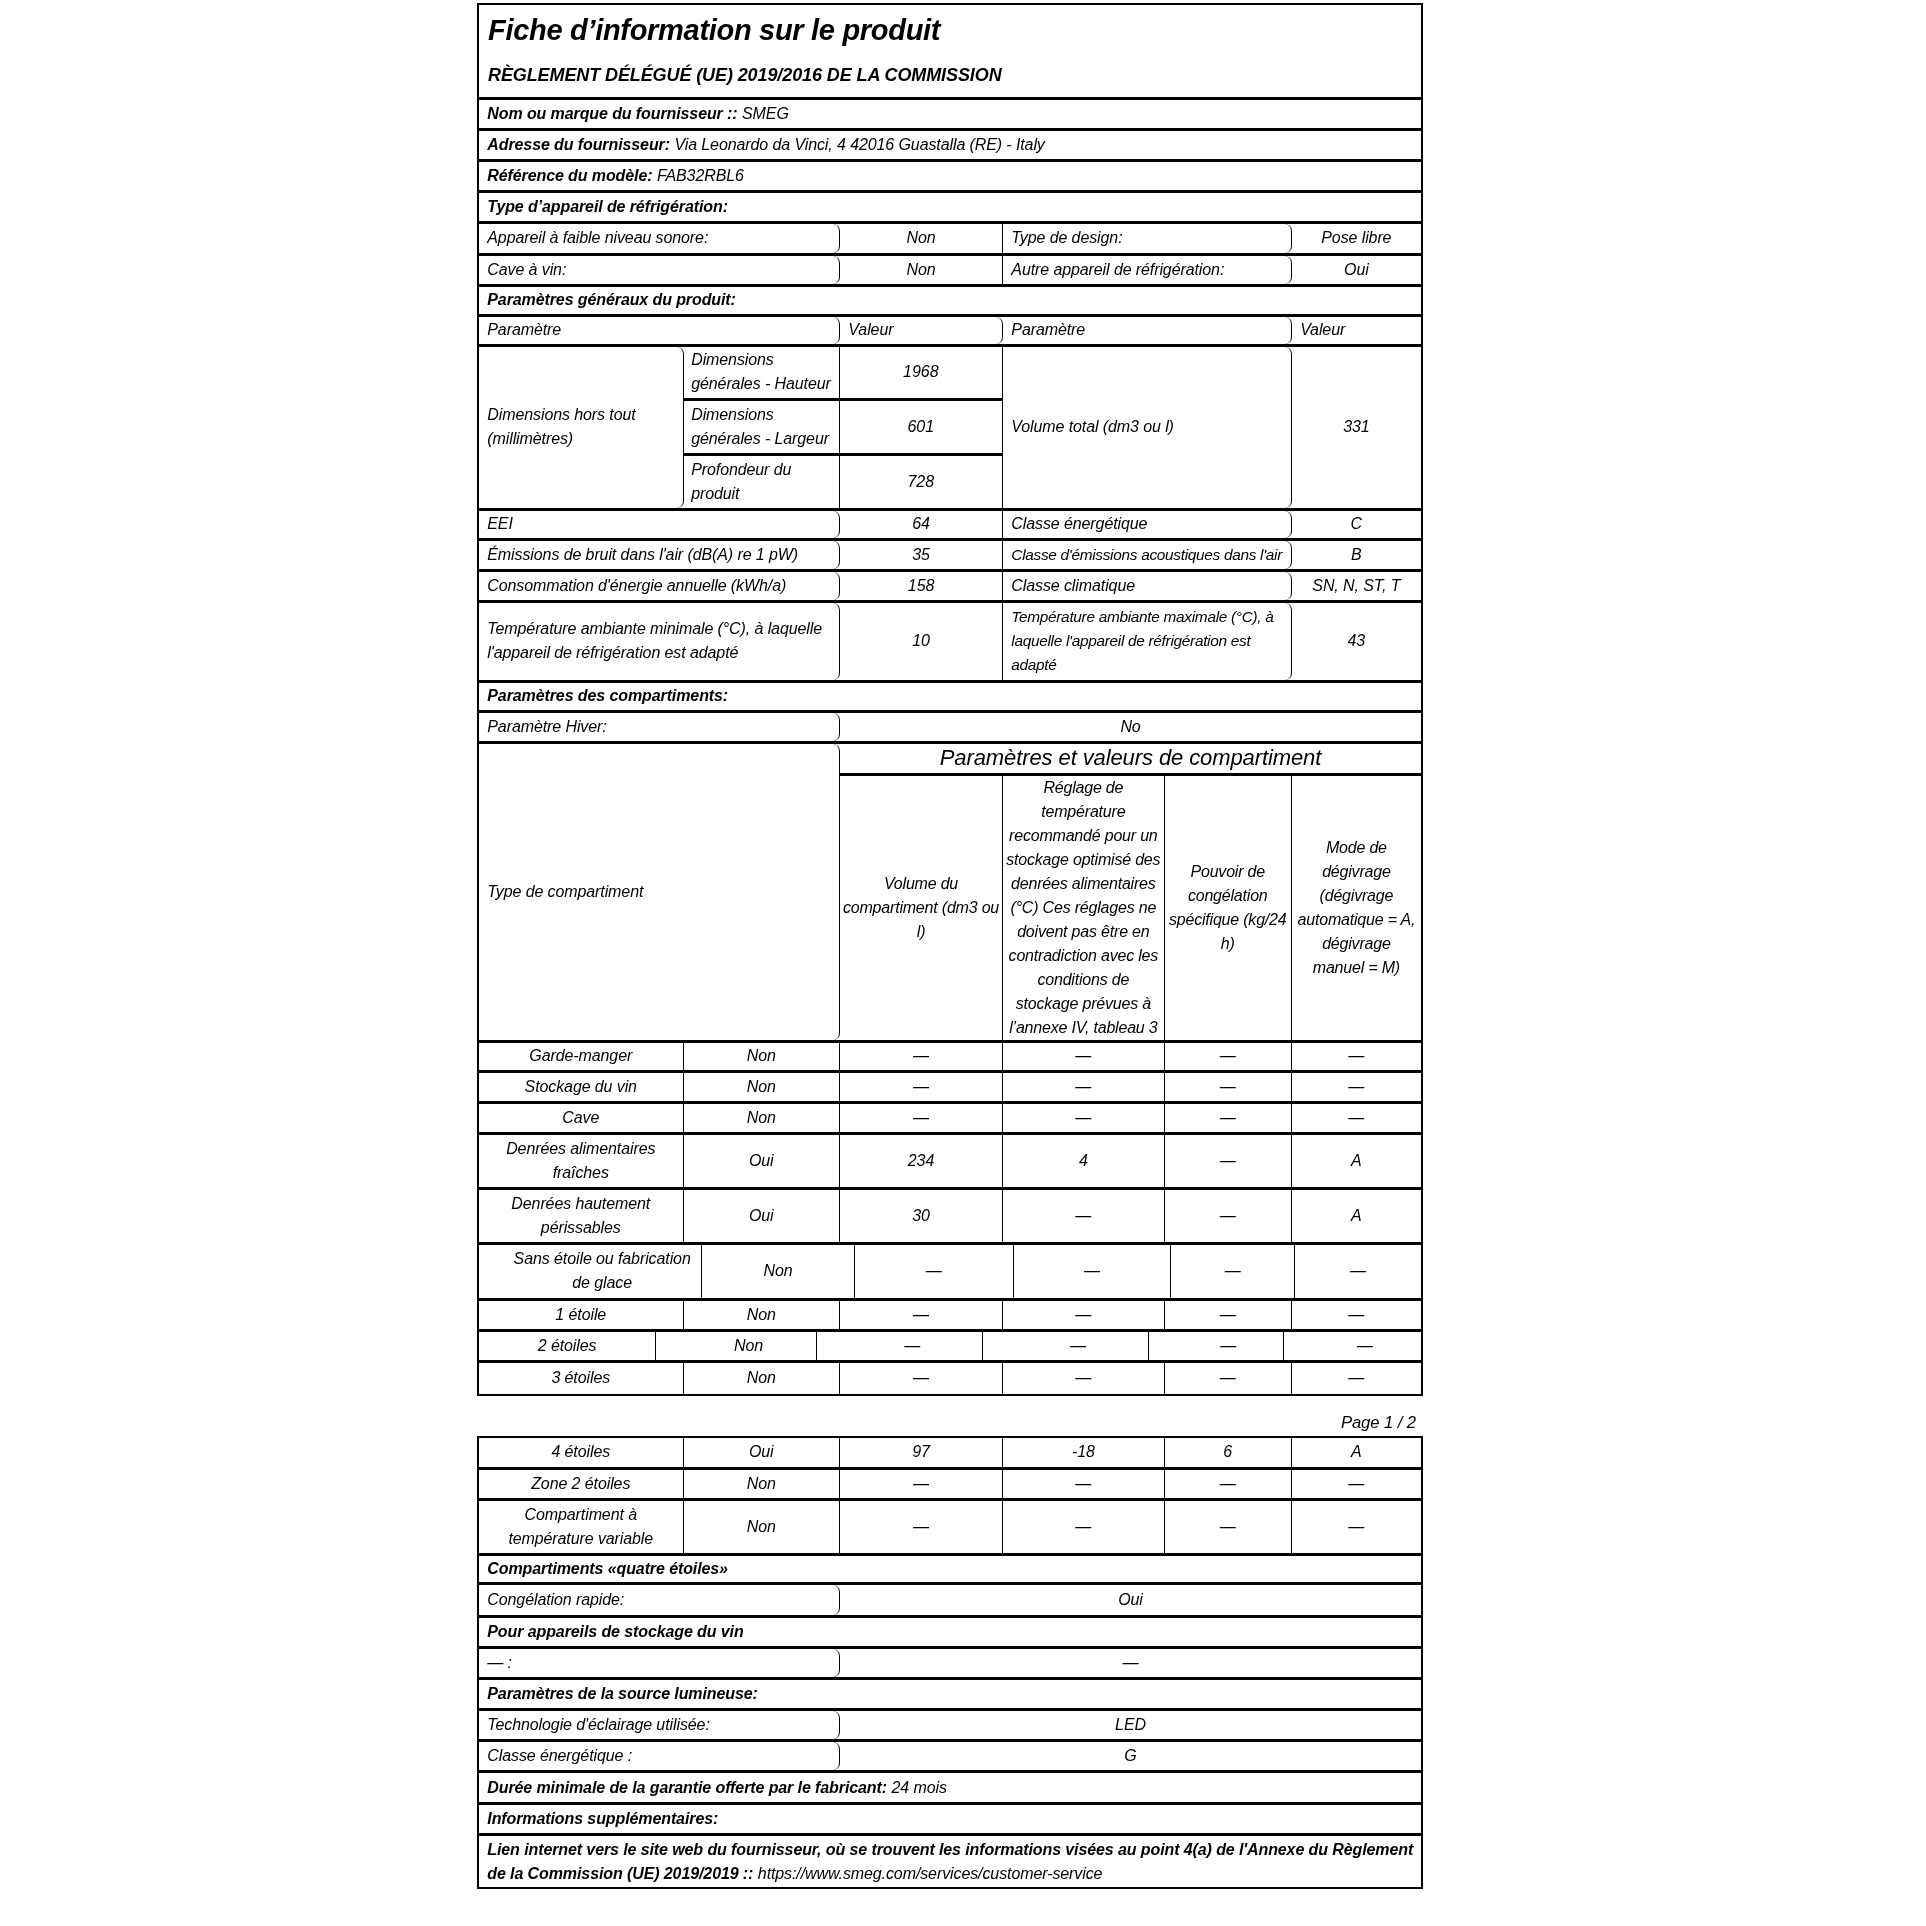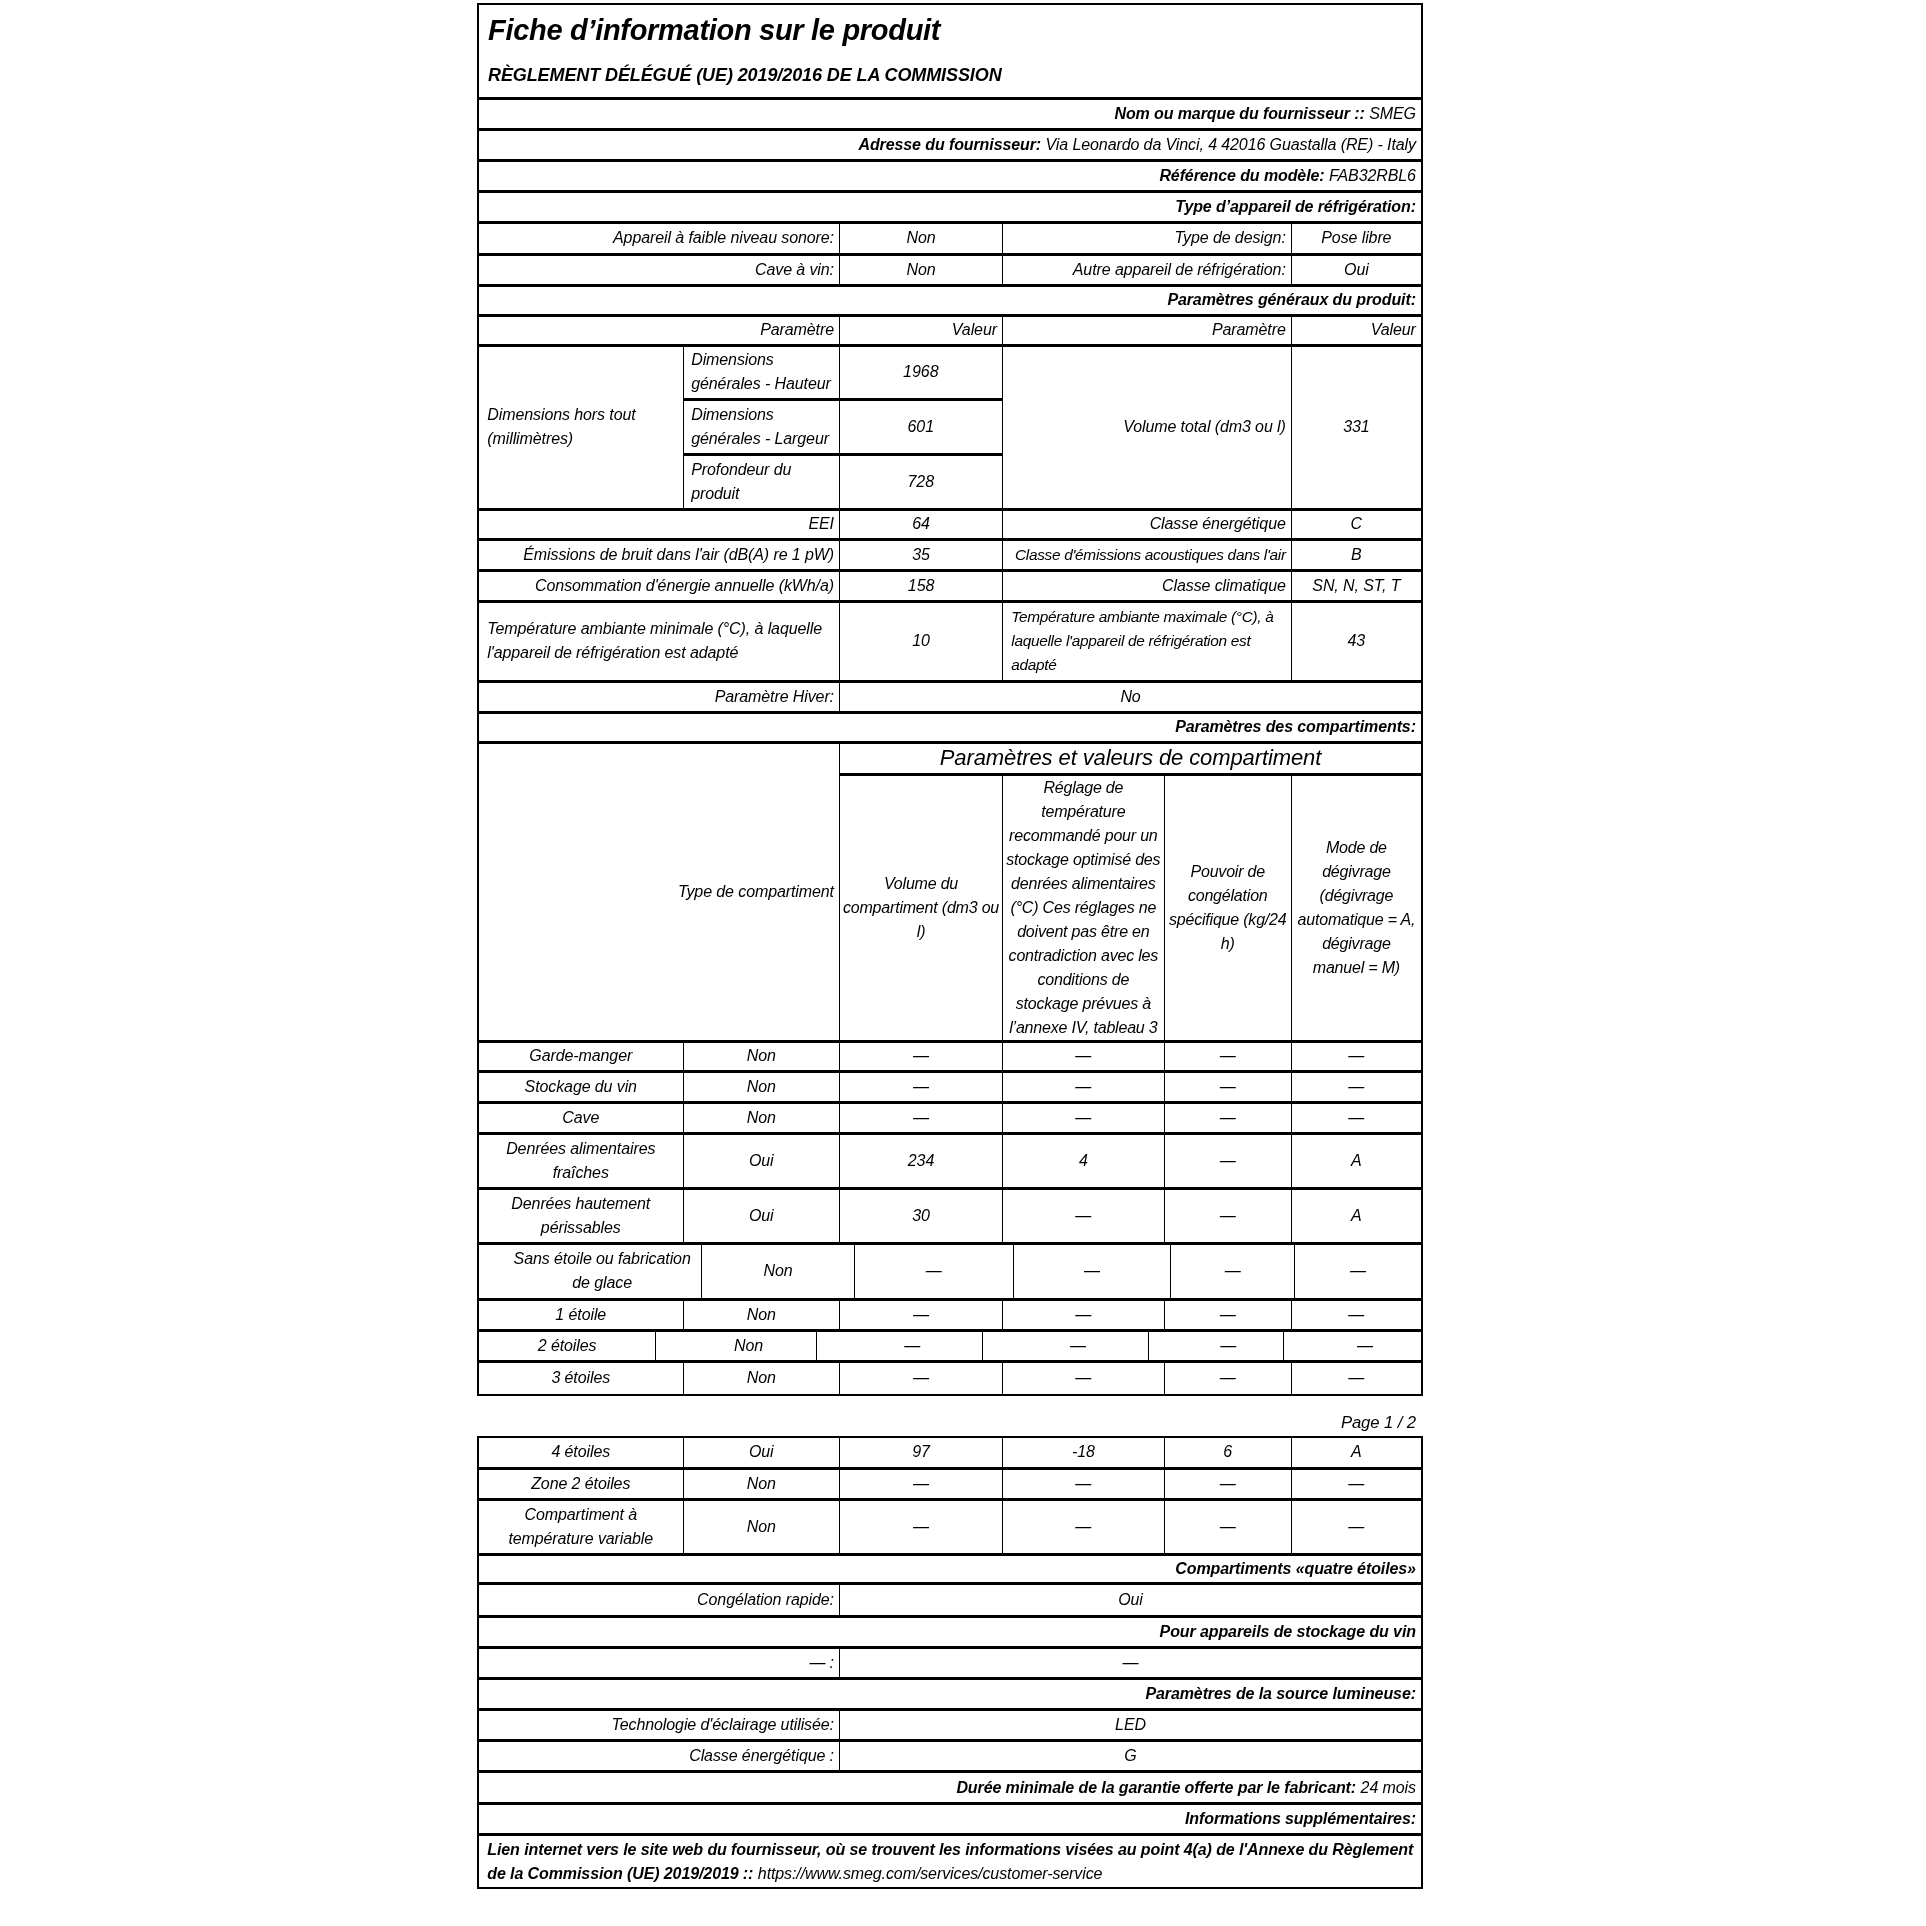--- a/index.html
+++ b/index.html
@@ -11,21 +11,21 @@
   .sheet { position:absolute; left:477px; top:2.6px; width:946px;font-style:italic; }
   .tbl { border:2.6px solid #000; background:#fff; width:100%; }
   .row { display:flex; border-bottom:3.2px solid #000; align-items:stretch; }
   .tbl > .row:last-child, .tbl > .comp-rows.end > .row:last-child { border-bottom:none; }
   .comp-rows { display:contents; }
   .cell {
     border-right:1.9px solid #000; display:flex; align-items:center;
     font-size:16px; line-height:24px; letter-spacing:-0.1px; overflow:hidden;
   }
   .row .cell:last-child { border-right:none; }
-  .l { justify-content:flex-end; text-align:left; padding:1.9px 5.1px 1.9px 8.3px; }
+  .l { justify-content:flex-start; text-align:left; padding:1.9px 5.1px 1.9px 8.3px;border-radius:7px; }
   .c { justify-content:center; text-align:center; padding:1.9px 2.6px; }
   .b { font-weight:bold; }
   .fs24 { font-size:15.4px; letter-spacing:-0.3px; }
   .nowrap { white-space:nowrap; }
   
   .w-full { width:100%; }
   .w-a   { width:38.33%; }
   .w-b   { width:17.30%; }
   .w-c   { width:30.66%; }
   .w-d   { width:13.70%; }
@@ -172,27 +172,27 @@
       <div class="cell w-d c">SN, N, ST, T</div>
     </div>
 
     <div class="row h124">
       <div class="cell w-a l">Température ambiante minimale (°C), à laquelle l'appareil de réfrigération est adapté</div>
       <div class="cell w-b c">10</div>
       <div class="cell w-c l fs24">Température ambiante maximale (°C), à laquelle l'appareil de réfrigération est adapté</div>
       <div class="cell w-d c">43</div>
     </div>
 
+    <div class="row h47">
+      <div class="cell w-full l b">Paramètres des compartiments:</div>
+    </div>
+
     <div class="row h48">
       <div class="cell w-a l">Paramètre Hiver:</div>
       <div class="cell w-span c">No</div>
-    </div>
-
-    <div class="row h47">
-      <div class="cell w-full l b">Paramètres des compartiments:</div>
     </div>
 
     <div class="row h465">
       <div class="cell w-a l">Type de compartiment</div>
       <div class="comp-right">
         <div class="comp-group">Paramètres et valeurs de compartiment</div>
         <div class="comp-cols">
           <div class="hc hc1">Volume du compartiment (dm3 ou l)</div>
           <div class="hc hc2">Réglage de température recommandé pour un stockage optimisé des denrées alimentaires (°C) Ces réglages ne doivent pas être en contradiction avec les conditions de stockage prévues à l’annexe IV, tableau 3</div>
           <div class="hc hc3">Pouvoir de congélation spécifique (kg/24 h)</div>

